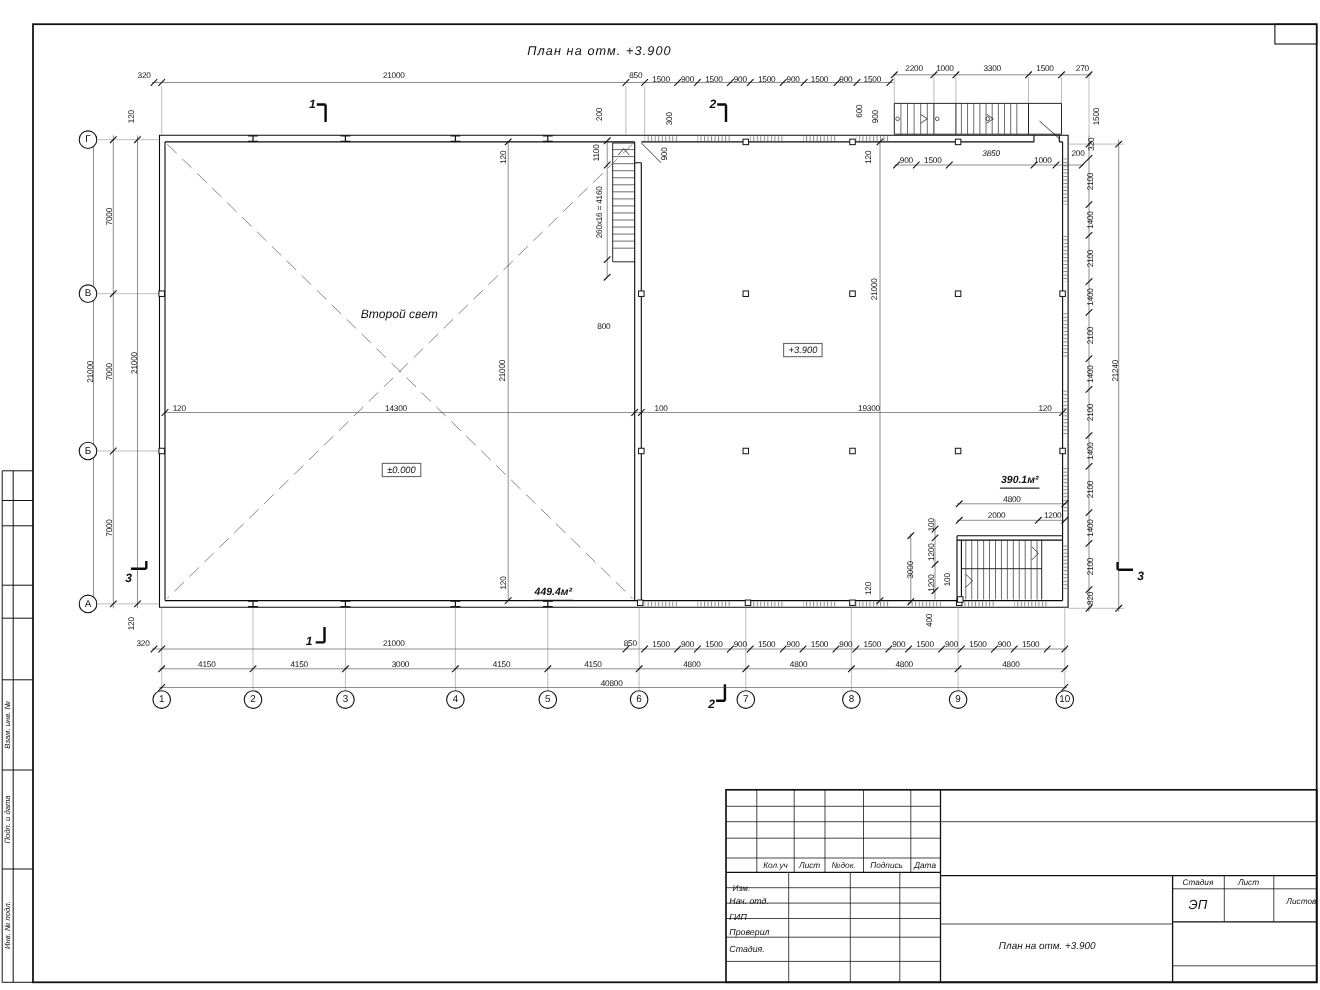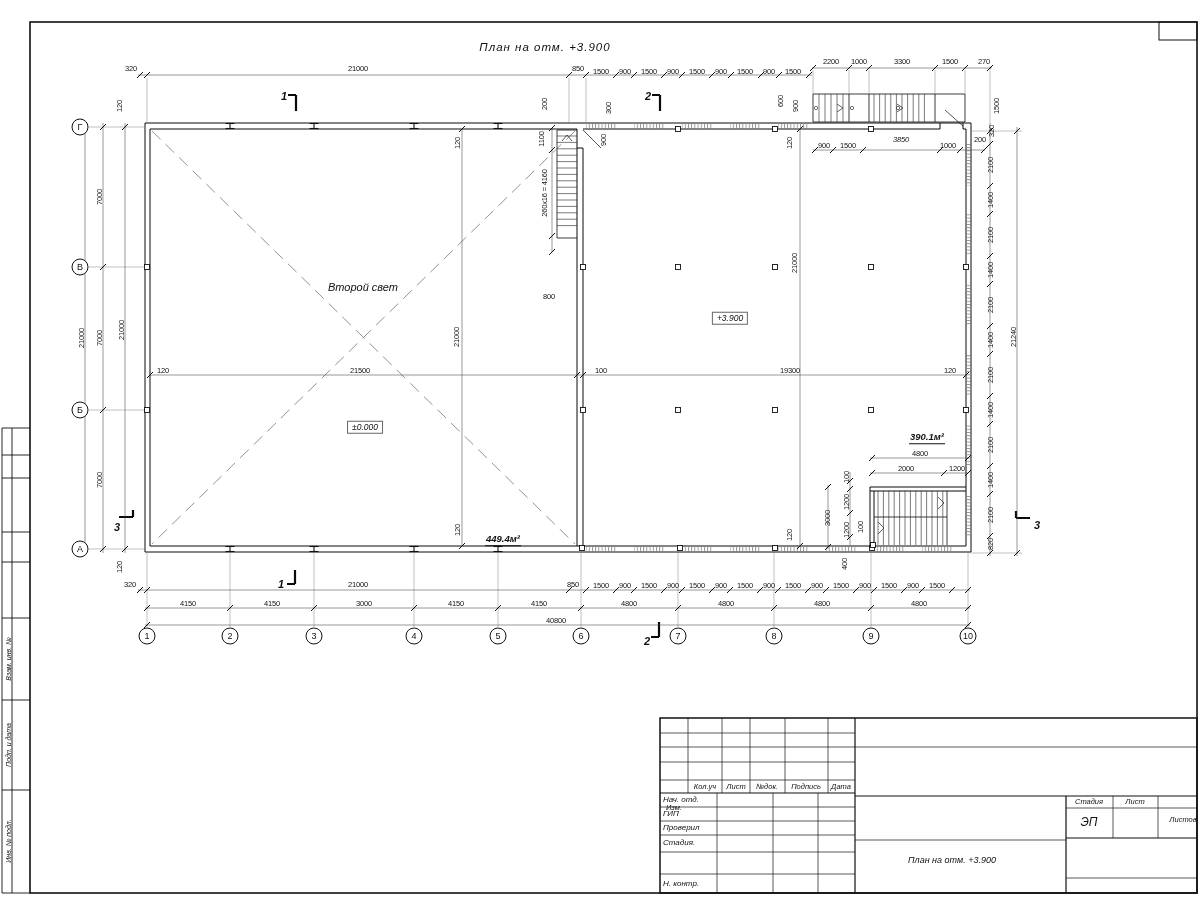--- a/index.html
+++ b/index.html
@@ -10,21 +10,21 @@
   .lbl{position:absolute;transform:translate(-50%,-50%);white-space:nowrap;color:#111;line-height:1;}
   .d{font-size:7.5px;letter-spacing:-0.2px;}
   .dv{font-size:7.5px;letter-spacing:-0.2px;transform:translate(-50%,-50%) rotate(-90deg);}
   .room{font-size:11px;font-style:italic;}
   .lvl{font-size:8.5px;font-style:italic;border:0.8px solid #666;padding:1px 4px;background:#fff;}
   .area{font-size:9.5px;font-style:italic;font-weight:bold;border-bottom:1px solid #111;padding:0 1px 1px 1px;}
   .sec{font-size:11px;font-weight:bold;font-style:italic;}
   .ab{width:17px;height:17px;border:1px solid #111;border-radius:50%;font-size:9px;
       display:flex;align-items:center;justify-content:center;background:#fff;box-sizing:border-box;}
   .th{font-size:7.5px;font-style:italic;}
-  .tn{font-size:8px;font-style:italic;transform:translate(0,-50%);}
+  .tn{font-size:8px;font-style:italic;transform:translate(0,-50%);margin-top:20px;}
   .tr{font-size:7px;font-style:italic;transform:translate(-50%,-50%) rotate(-90deg);}
   .plan-title{position:absolute;left:545px;top:47px;transform:translate(-50%,-50%);
       font-size:11.5px;font-style:italic;letter-spacing:1px;color:#111;white-space:nowrap;}
   .stamp-title{position:absolute;left:952px;top:860px;transform:translate(-50%,-50%);
       font-size:9px;font-style:italic;color:#111;white-space:nowrap;}
   .stage-val{position:absolute;left:1089px;top:822px;transform:translate(-50%,-50%);
       font-size:12px;font-style:italic;color:#111;}
 </style>
 </head>
 <body>
@@ -417,21 +417,21 @@
       <span class="lbl dv" style="left: 991px; top: 305px;">2100</span>
       <span class="lbl dv" style="left: 991px; top: 340px;">1400</span>
       <span class="lbl dv" style="left: 991px; top: 375px;">2100</span>
       <span class="lbl dv" style="left: 991px; top: 410px;">1400</span>
       <span class="lbl dv" style="left: 991px; top: 445px;">2100</span>
       <span class="lbl dv" style="left: 991px; top: 480px;">1400</span>
       <span class="lbl dv" style="left: 991px; top: 515px;">2100</span>
       <span class="lbl dv" style="left: 991px; top: 544px;">820</span>
       <span class="lbl dv" style="left: 1014px; top: 337px;">21240</span>
       <span class="lbl d" style="left: 163px; top: 371px;">120</span>
-      <span class="lbl d" style="left: 360px; top: 371px;">21500</span>
+      <span class="lbl d" style="left: 360px; top: 371px;">14300</span>
       <span class="lbl d" style="left: 601px; top: 371px;">100</span>
       <span class="lbl d" style="left: 790px; top: 371px;">19300</span>
       <span class="lbl d" style="left: 950px; top: 371px;">120</span>
       <span class="lbl dv" style="left: 457px; top: 337px;">21000</span>
       <span class="lbl dv" style="left: 795px; top: 263px;">21000</span>
       <span class="lbl area" style="left: 927px; top: 438px;">390.1м²</span>
       <span class="lbl d" style="left: 920px; top: 454px;">4800</span>
       <span class="lbl d" style="left: 906px; top: 469px;">2000</span>
       <span class="lbl d" style="left: 957px; top: 469px;">1200</span>
       <span class="lbl dv" style="left: 847px; top: 477px;">100</span>

